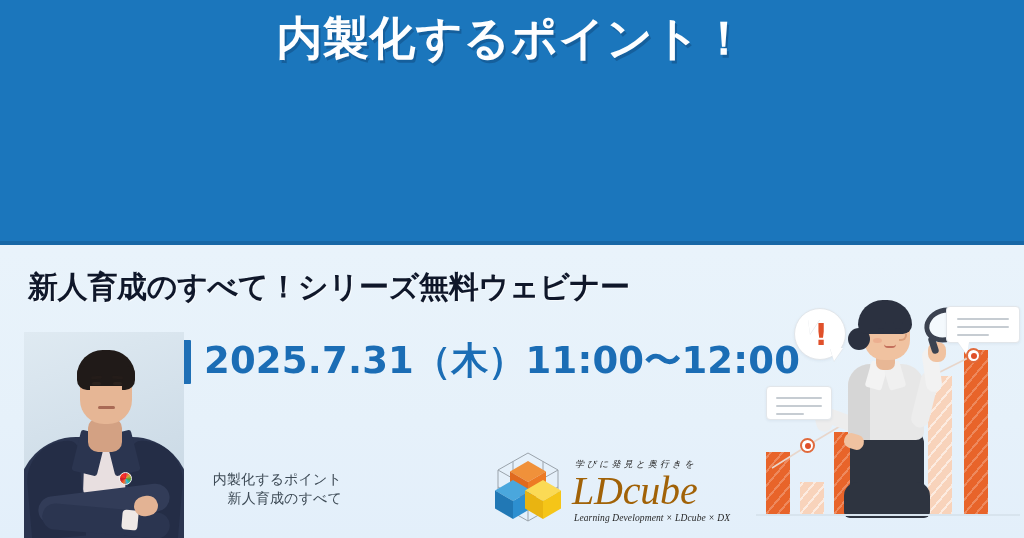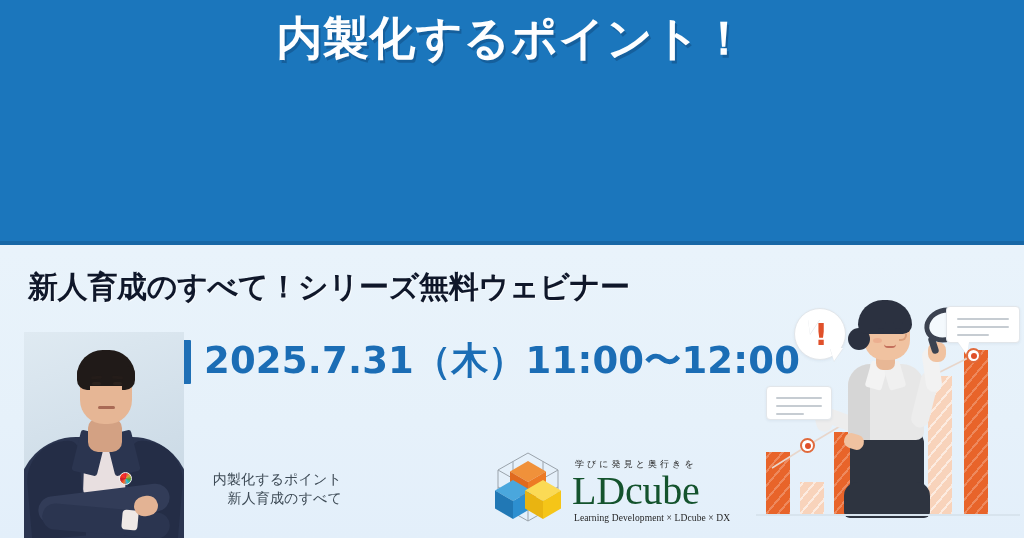--- a/index.html
+++ b/index.html
@@ -215,35 +215,36 @@
   }
   #logo-mark {
     position:relative;
     width:72px; height:82px;
     flex:0 0 auto;
   }
   #logo-text {
     position:relative;
     flex:1 1 auto;
     padding-top:2px;
+    font-style:italic;
   }
   #logo-tagline {
     font-family:"DejaVu Sans", sans-serif;
     font-size:9px;
     letter-spacing:0.34em;
     color:#2b2b2b;
     line-height:12px;
     white-space:nowrap;
     padding-left:3px;
   }
   #logo-wordmark {
     font-family:"Liberation Serif", "DejaVu Serif", serif;
     font-size:40px;
     line-height:42px;
-    color:#14532d;
+    color:#a16207;
     letter-spacing:-0.005em;
     white-space:nowrap;
   }
   #logo-sub {
     font-family:"Liberation Serif", "DejaVu Serif", serif;
     font-size:9.5px;
     line-height:12px;
     color:#1f1f1f;
     letter-spacing:0.012em;
     white-space:nowrap;

